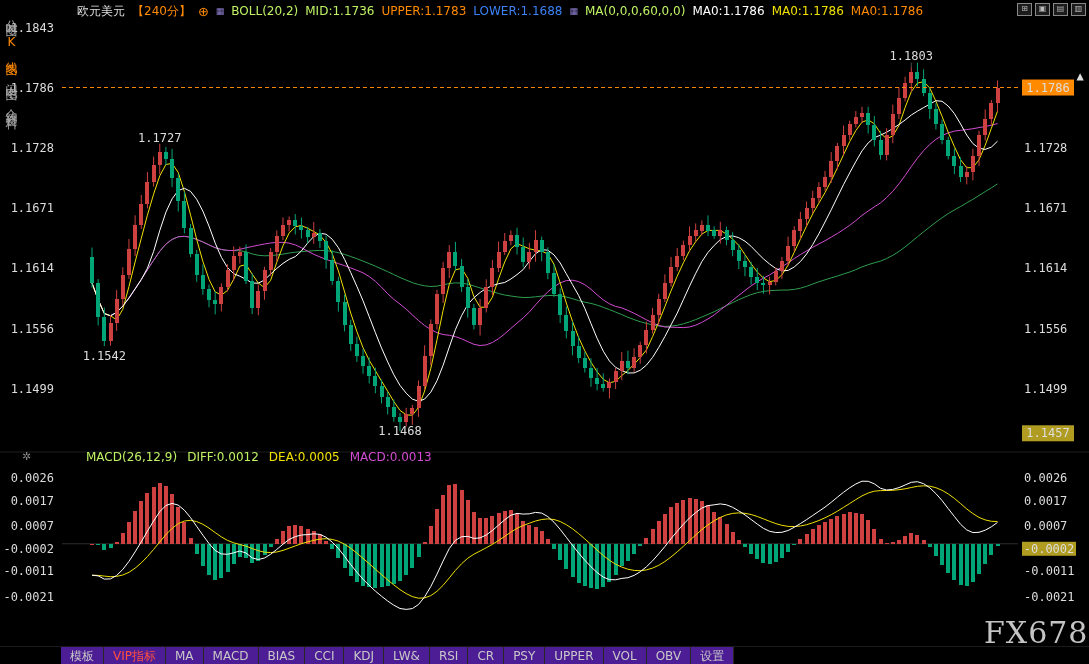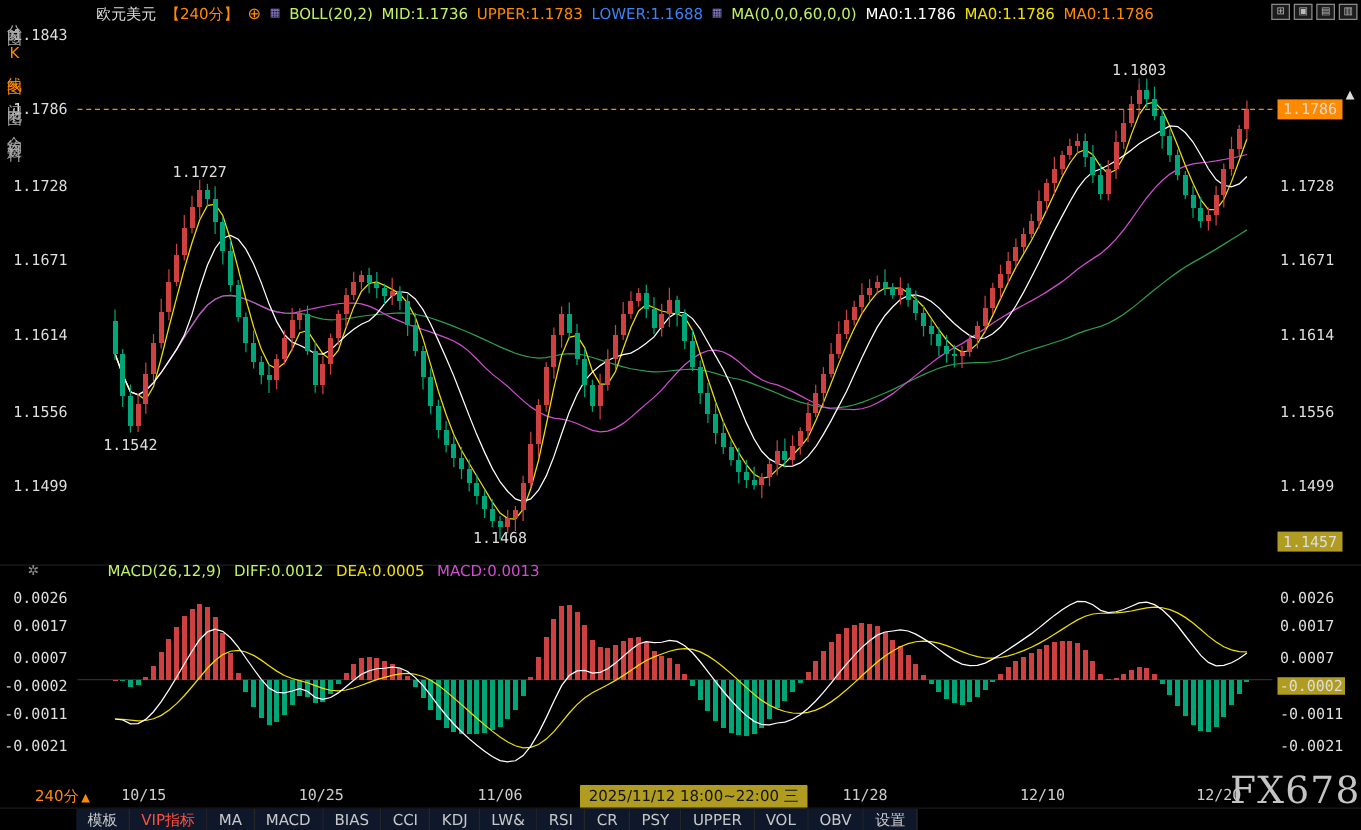--- a/index.html
+++ b/index.html
@@ -41,21 +41,21 @@
     color:#ccc;z-index:3;}
   .period-sel{position:absolute;left:28px;top:1px;color:#ff8a00;cursor:pointer;white-space:nowrap;}
   .period-sel .tri{font-size:9px;margin-left:2px;}
   .xdate{position:absolute;top:1px;transform:translateX(-50%);font-family:"DejaVu Sans Mono",monospace;}
   .date-hl{position:absolute;top:0;transform:translateX(-50%);background:#b09c20;color:#141414;
     padding:1px 7px;white-space:nowrap;border-radius:1px;}
   
   .tab-row{position:absolute;left:0;top:646px;width:1089px;height:18px;display:flex;
     padding-left:18px;font-size:12px;line-height:18px;z-index:3;border-top:1px solid #1a1a1a;
     box-sizing:border-box;}
-  .tab{padding:0 9px;background:#0f172a;color:#c8c8c8;border-right:1px solid #262626;
+  .tab{padding:0 9px;background:#4c1d95;color:#c8c8c8;border-right:1px solid #262626;
     cursor:pointer;white-space:nowrap;}
   .tab.t-active{color:#ffb400;background:#701a75;margin-top:32px;}
   .tab.t-vip{color:#ff5040;}
   
   .watermark{position:absolute;left:984px;top:615px;font-family:"DejaVu Serif",serif;
     font-size:30px;color:#c4c4c4;z-index:6;letter-spacing:1px;}
 </style>
 </head>
 <body>
 
@@ -598,30 +598,20 @@
 
   <div class="pane-icon">✲</div>
 
   <div class="macd-legend">
     <span class="dim">MACD(26,12,9)</span>
     <span class="dim">DIFF:0.0012</span>
     <span class="dea">DEA:0.0005</span>
     <span class="mcd">MACD:0.0013</span>
   </div>
 
-  <div class="date-row" id="date-row">
-    <span class="period-sel"><span>240分</span><span class="tri">▲</span></span>
-  <span class="xdate" style="left: 115px;">10/15</span>
-      <span class="xdate" style="left: 257px;">10/25</span>
-      <span class="xdate" style="left: 400px;">11/06</span>
-      <span class="xdate" style="left: 692px;">11/28</span>
-      <span class="xdate" style="left: 834px;">12/10</span>
-      <span class="xdate" style="left: 975px;">12/20</span>
-      <span class="date-hl" style="left: 555px;">2025/11/12 18:00~22:00 三</span>
-    </div>
 
   <div class="tab-row">
 
   <span class="tab t-active">指标</span>
       <span class="tab">模板</span>
       <span class="tab t-vip">VIP指标</span>
       <span class="tab">MA</span>
       <span class="tab">MACD</span>
       <span class="tab">BIAS</span>
       <span class="tab">CCI</span>

